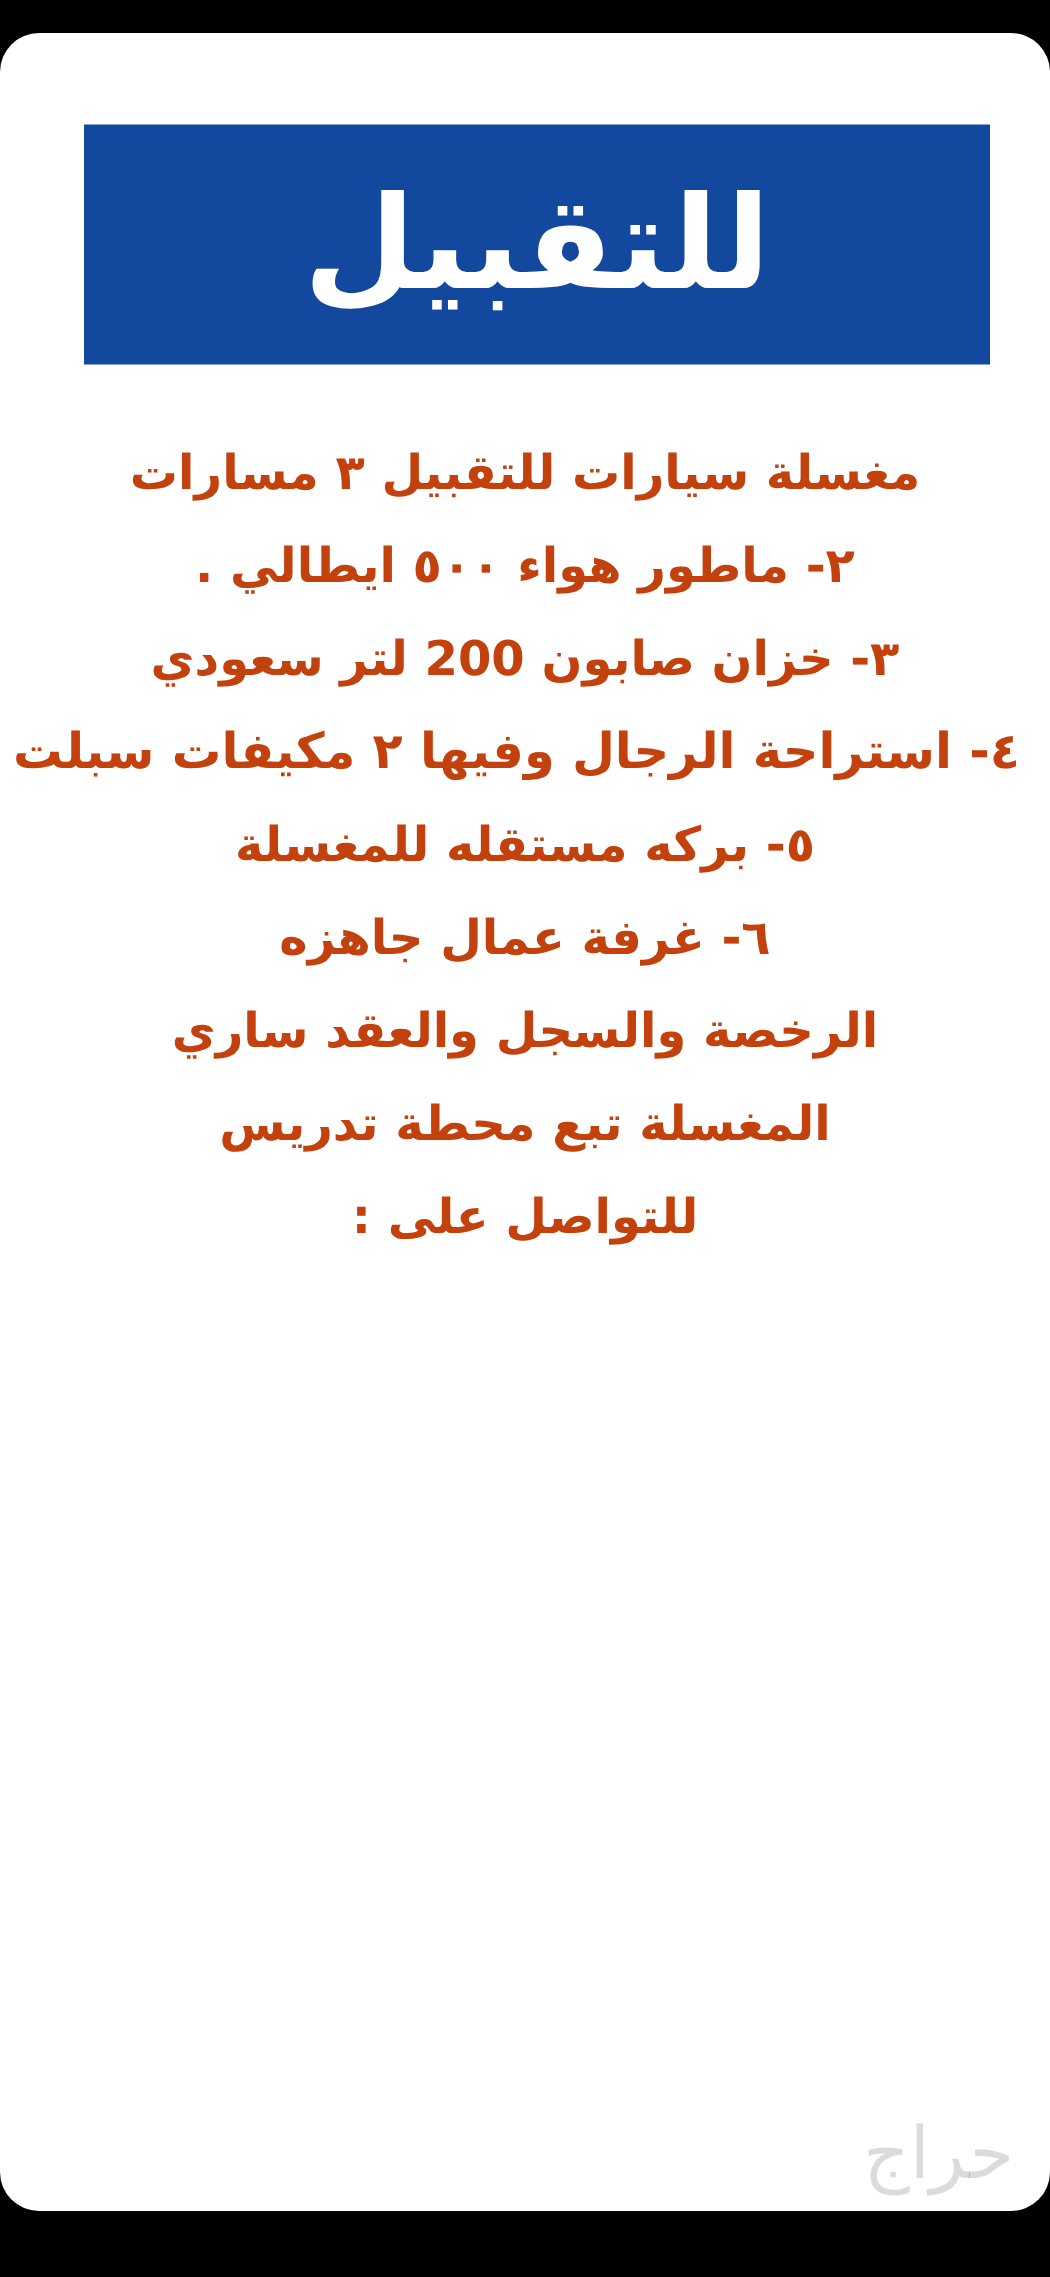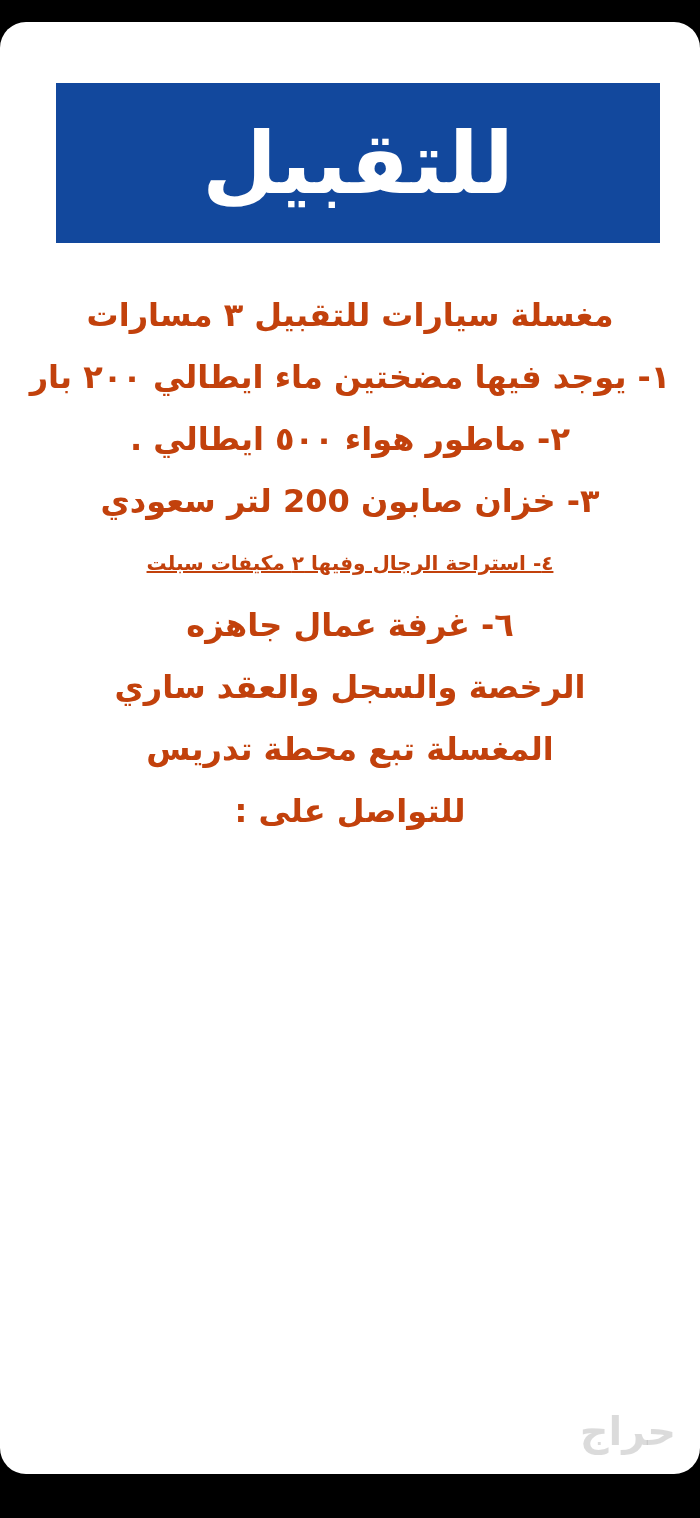--- a/index.html
+++ b/index.html
@@ -66,66 +66,65 @@
 
   .line {
     color: #c2410c;
     font-size: 32px;
     font-weight: 700;
     line-height: 62px;
     white-space: nowrap;
   }
 
   .line.small {
-    font-size: 20px;
-    text-decoration: underline;
+    font-size: 33px;
   }
 
   
   .home-indicator {
     position: absolute;
     left: 50%;
     transform: translateX(-50%);
     bottom: 28px;
     width: 250px;
     height: 9px;
     background: #000000;
     border-radius: 5px;
   }
 
   
   .watermark {
     position: absolute;
     right: 24px;
-    bottom: 20px;
-    font-size: 40px;
-    font-weight: 700;
+    bottom: 10px;
+    font-size: 48px;
+    font-weight: 400;
     color: rgba(0, 0, 0, 0.14);
     direction: rtl;
     letter-spacing: 2px;
     user-select: none;
   }
 </style>
 </head>
 <body>
 
 <div id="page">
 
   <div class="sheet">
 
     <div class="banner">
       <div class="banner-title">للتقبيل</div>
     </div>
 
     <div class="body-text">
       <div class="line">مغسلة سيارات للتقبيل ٣ مسارات</div>
-      <div class="line">١- يوجد فيها مضختين ماء ايطالي ٢٠٠ بار</div>
       <div class="line">٢- ماطور هواء ٥٠٠ ايطالي .</div>
       <div class="line">٣- خزان صابون 200 لتر سعودي</div>
       <div class="line small">٤- استراحة الرجال وفيها ٢ مكيفات سبلت</div>
+      <div class="line">٥- بركه مستقله للمغسلة</div>
       <div class="line">٦- غرفة عمال جاهزه</div>
       <div class="line">الرخصة والسجل والعقد ساري</div>
       <div class="line">المغسلة تبع محطة تدريس</div>
       <div class="line">للتواصل على :</div>
     </div>
 
     <div class="watermark">حراج</div>
 
   </div>
 

